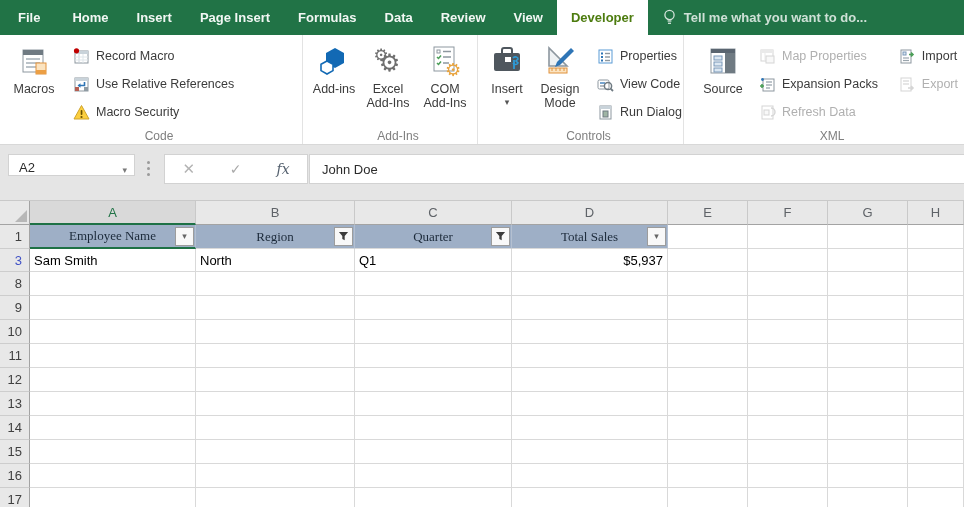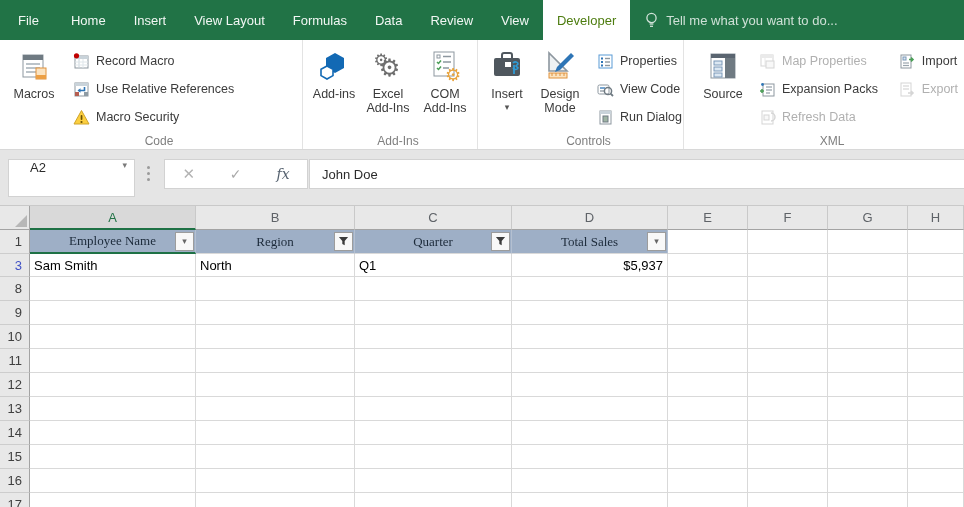--- a/index.html
+++ b/index.html
@@ -1,20 +1,20 @@
 <!DOCTYPE html>
 <html><head>
 <meta charset="utf-8">
 <style>
   * { margin:0; padding:0; box-sizing:border-box; }
   html,body { width:964px; height:507px; overflow:hidden; }
   body { font-family:"Liberation Sans", sans-serif; background:#fff; color:#3b3b3b; }
 
   
-  .tabbar { height:40px; background:#217346; display:flex; align-items:stretch; }
+  .tabbar { height:35px; background:#217346; display:flex; align-items:stretch;font-weight:bold; }
   .tab { display:flex; align-items:center; padding:0 14px; font-size:13px; color:#f2f7f4; cursor:default; white-space:nowrap; }
   .tab.file { padding:0 18px; }
   .tab.active { background:#ffffff; color:#4d7c0f; }
   .tellme { display:flex; align-items:center; gap:7px; margin-left:14px; color:rgba(255,255,255,.78); font-size:13px; white-space:nowrap; }
 
   
   .ribbon { height:110px; background:#ffffff; border-bottom:1px solid #d8d8d8; display:flex; }
   .rgroup { position:relative; display:flex; padding:2px 0 14px 5px; border-right:1px solid #e3e3e3; }
   .g-code { width:303px; }
   .g-addins { width:175px; }
@@ -27,21 +27,21 @@
   .caret { font-size:9px; color:#555; line-height:1; margin-top:2px; }
   .smallstack { display:flex; flex-direction:column; padding-top:5px; }
   .smallbtn { display:flex; align-items:center; gap:6px; height:28px; font-size:12.5px; color:#3b3b3b; white-space:nowrap; cursor:default; }
   .smallbtn .icon16 { width:17px; height:17px; display:flex; align-items:center; justify-content:center; }
   .smallbtn.disabled { color:#b0b0b0; }
   .smallbtn.disabled .icon16 { opacity:.45; filter:grayscale(1); }
   .gearglyph { font-family:"DejaVu Sans", sans-serif; color:#6f6f6f; line-height:1; }
 
   
   .fbar { position:relative; height:55px; background:#e5e5e5; }
-  .namebox { position:absolute; left:8px; top:9px; width:127px; height:38px; background:#fff; border:1px solid #d2d2d2; display:flex; align-items:flex-start; font-size:13px; color:#2b2b2b; padding-left:21px; }
+  .namebox { position:absolute; left:8px; top:9px; width:127px; height:22px; background:#fff; border:1px solid #d2d2d2; display:flex; align-items:flex-end; font-size:13px; color:#2b2b2b; padding-left:10px; }
   .namebox .nb-caret { position:absolute; right:7px; font-size:9px; color:#7a7a7a; }
   .dots { position:absolute; left:147px; top:16px; display:flex; flex-direction:column; gap:3px; }
   .dots i { width:3px; height:3px; border-radius:50%; background:#9a9a9a; }
   .fbtns { position:absolute; left:164px; top:9px; width:144px; height:30px; background:#fff; border:1px solid #d2d2d2; display:flex; align-items:center; justify-content:space-around; }
   .fb-x { color:#b3b3b3; font-size:15px; }
   .fb-check { color:#a9a9a9; font-size:14px; }
   .fb-fx { font-family:"DejaVu Serif", serif; font-style:italic; font-size:14px; color:#54606e; }
   .finput { position:absolute; left:309px; right:0; top:9px; height:30px; background:#fff; border:1px solid #d2d2d2; border-right:none; display:flex; align-items:center; padding-left:12px; font-size:13px; color:#2b2b2b; }
 
   
@@ -64,21 +64,21 @@
   .erow { height:24px; }
   .num { justify-content:flex-end; }
 </style>
 </head>
 <body>
 
 <header class="tabbar">
   <div class="tab file">File</div>
   <div class="tab">Home</div>
   <div class="tab">Insert</div>
-  <div class="tab">View Layout</div>
+  <div class="tab">Page Insert</div>
   <div class="tab">Formulas</div>
   <div class="tab">Data</div>
   <div class="tab">Review</div>
   <div class="tab">View</div>
   <div class="tab active">Developer</div>
   <div class="tellme">
     <svg class="bulb" width="15" height="17" viewBox="0 0 15 17">
       <circle cx="7.5" cy="6" r="4.6" fill="none" stroke="rgba(255,255,255,.8)" stroke-width="1.3"></circle>
       <line x1="5.6" y1="12" x2="9.4" y2="12" stroke="rgba(255,255,255,.8)" stroke-width="1.3"></line>
       <line x1="6" y1="14.3" x2="9" y2="14.3" stroke="rgba(255,255,255,.8)" stroke-width="1.3"></line>

